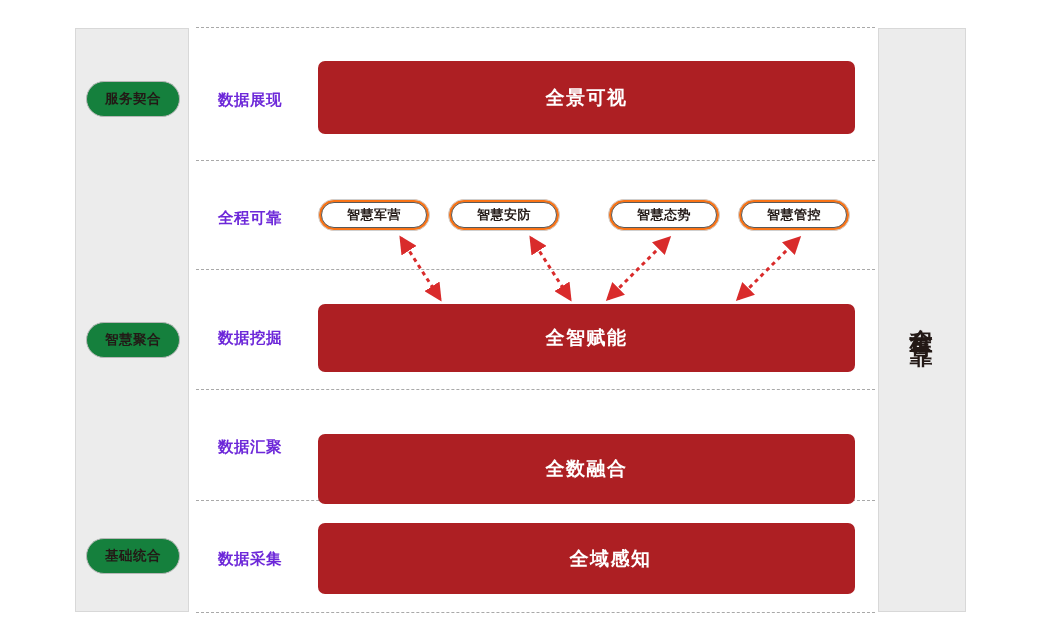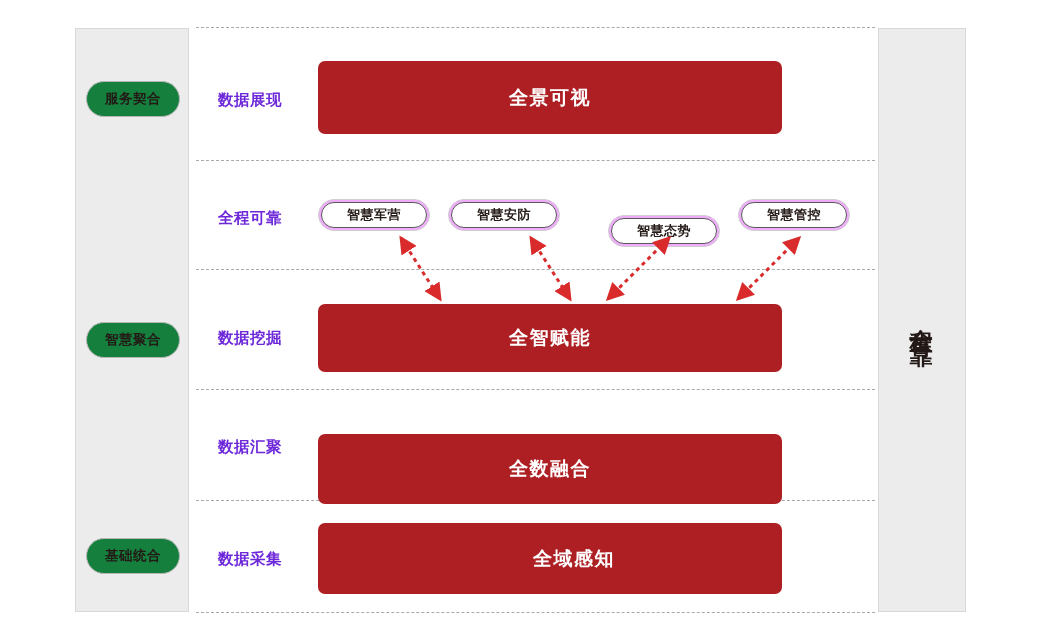--- a/index.html
+++ b/index.html
@@ -76,40 +76,40 @@
     font-weight: 700;
     color: #6d28d9;
     letter-spacing: 0.5px;
     text-align: left;
   }
 
   
   .red-bar {
     position: absolute;
     left: 318px;
-    width: 464px;
+    width: 537px;
     background: #ad1f23;
     border-radius: 7px;
     display: flex;
     align-items: center;
     justify-content: center;
     color: #ffffff;
     font-size: 19px;
     font-weight: 700;
     letter-spacing: 1.5px;
   }
 
   
   .app-capsule {
     position: absolute;
     height: 32px;
     border: 1.5px solid #cfcfcf;
     border-radius: 16px;
     padding: 2px;
-    background: #f0abfc;
+    background: #f97316;
     text-align: right;
   }
   .app-capsule .inner {
     width: 100%;
     height: 100%;
     border: 1.5px solid #595959;
     border-radius: 14px;
     display: flex;
     align-items: center;
     justify-content: center;
@@ -167,21 +167,21 @@
       <div class="app-capsule" style="left: 318px; width: 112px; top: 199px;">
         <div class="inner">
           <span>智慧军营</span>
         </div>
       </div>
       <div class="app-capsule" style="left: 448px; width: 112px; top: 199px;">
         <div class="inner">
           <span>智慧安防</span>
         </div>
       </div>
-      <div class="app-capsule" style="left: 608px; width: 112px; top: 215px; font-family: Liberation Serif, serif;">
+      <div class="app-capsule" style="left: 608px; width: 112px; top: 199px; font-family: Liberation Serif, serif;">
         <div class="inner">
           <span>智慧态势</span>
         </div>
       </div>
       <div class="app-capsule" style="left: 738px; width: 112px; top: 199px;">
         <div class="inner">
           <span>智慧管控</span>
         </div>
       </div>
       <div class="row-label" style="top: 328px;">数据挖掘</div>

